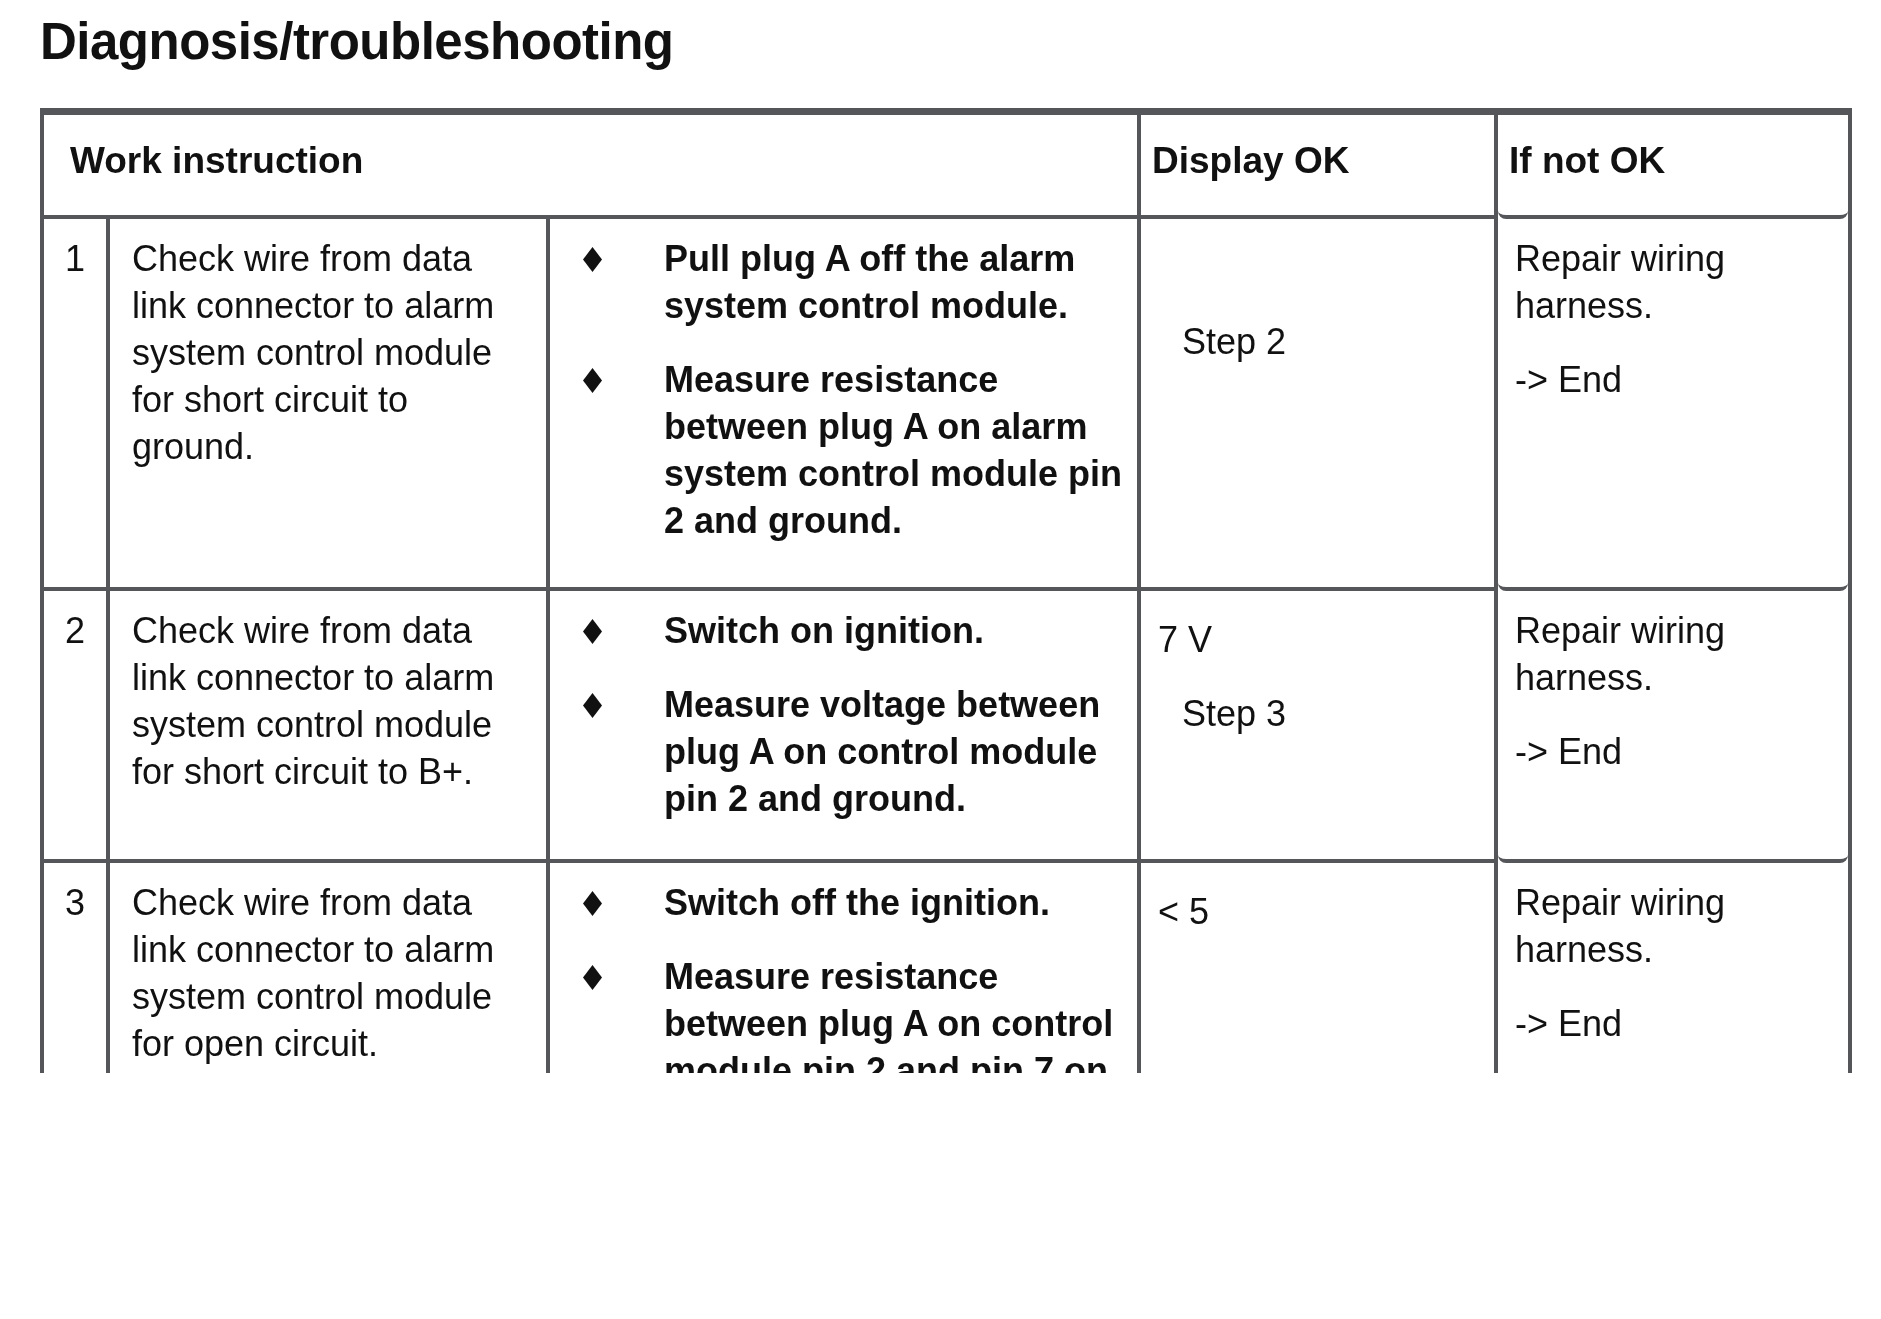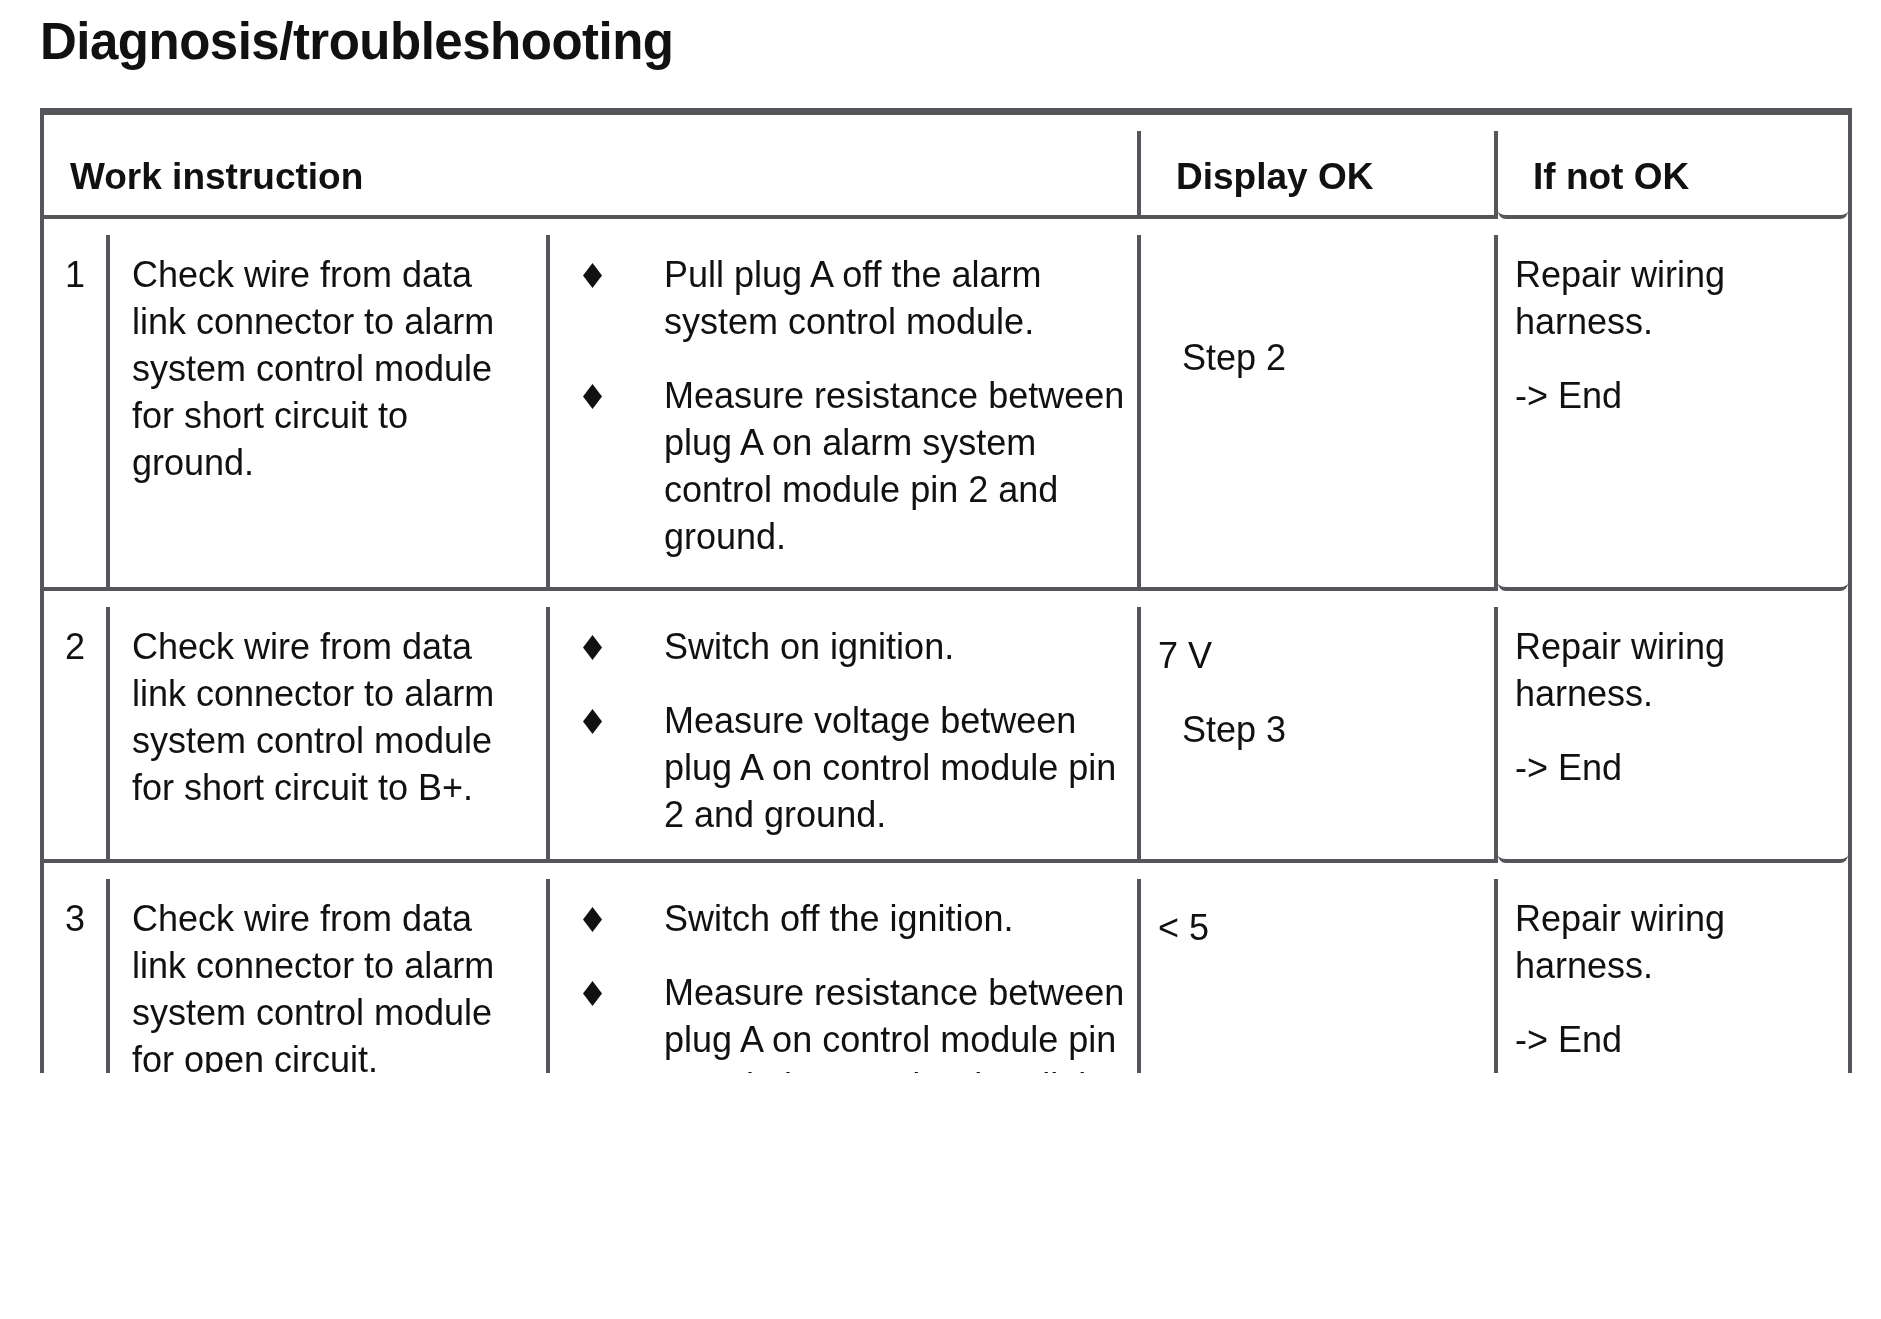--- a/index.html
+++ b/index.html
@@ -40,40 +40,40 @@
     border-top-width:7px;
     border-bottom-width:7px;
     font-size:36px;
     line-height:47px;
   }
   .c{
     box-sizing:border-box;
     border-right:4px solid var(--border);
     border-bottom:4px solid var(--border);
     overflow:hidden;
-    margin-top:16px;
   }
   .c.lc{border-right:none;border-radius:8px;}
   .c.lr{border-bottom:none;}
   .head{
     font-weight:bold;
     font-size:37px;
     padding-top:22px;
   }
   .head.wi{grid-column:1/4;padding-left:26px;}
-  .head.pl{padding-left:35px;}
+  .head.pl{padding-left:11px;}
   .num{
     text-align:center;
     padding-top:16px;
   }
   .desc{
     padding:16px 20px 0 22px;
   }
   .bullets{
     padding:16px 10px 0 0;
+    font-weight:bold;
   }
   .bitem{
     position:relative;
     padding-left:114px;
   }
   .bitem + .bitem{margin-top:27px;}
   .dia{
     position:absolute;
     left:33px;
     top:12px;

